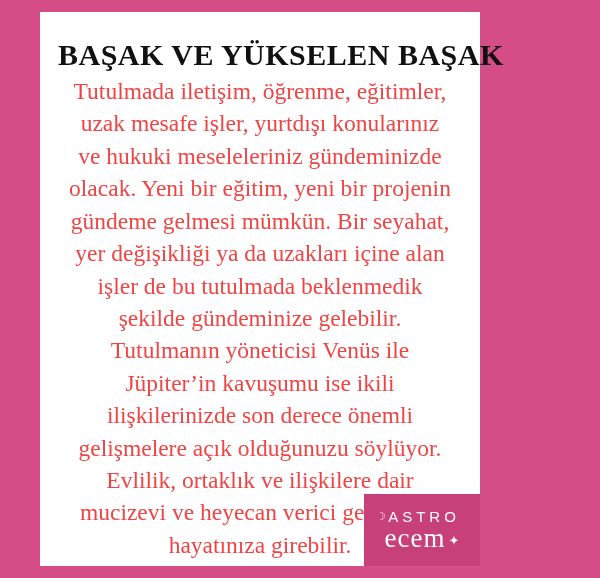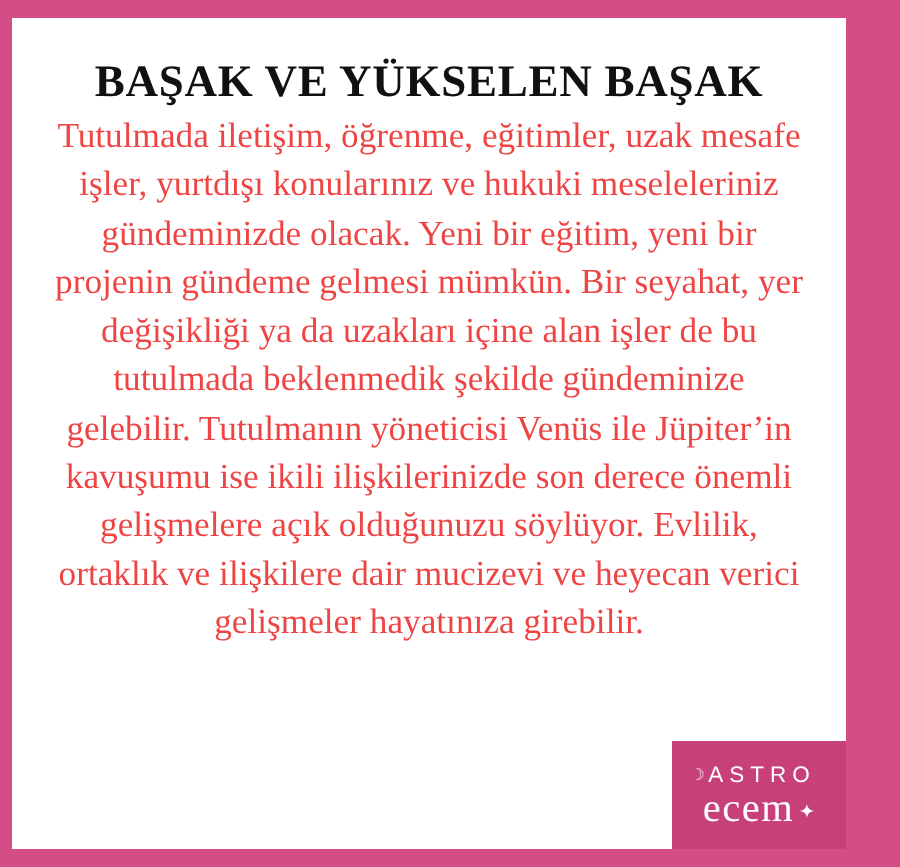--- a/index.html
+++ b/index.html
@@ -8,23 +8,23 @@
   }
   body {
     width: 600px;
     height: 578px;
     background: #d44d86;
     font-family: "Liberation Serif", serif;
     overflow: hidden;
   }
   .card {
     position: absolute;
-    left: 8px;
+    left: 40px;
     top: 12px;
-    width: 556px;
+    width: 440px;
     height: 554px;
     background: #ffffff;
     box-sizing: border-box;
   }
   .content {
     padding: 26px 18px 0 18px;
     text-align: center;
   }
   .title {
     font-size: 30px;

